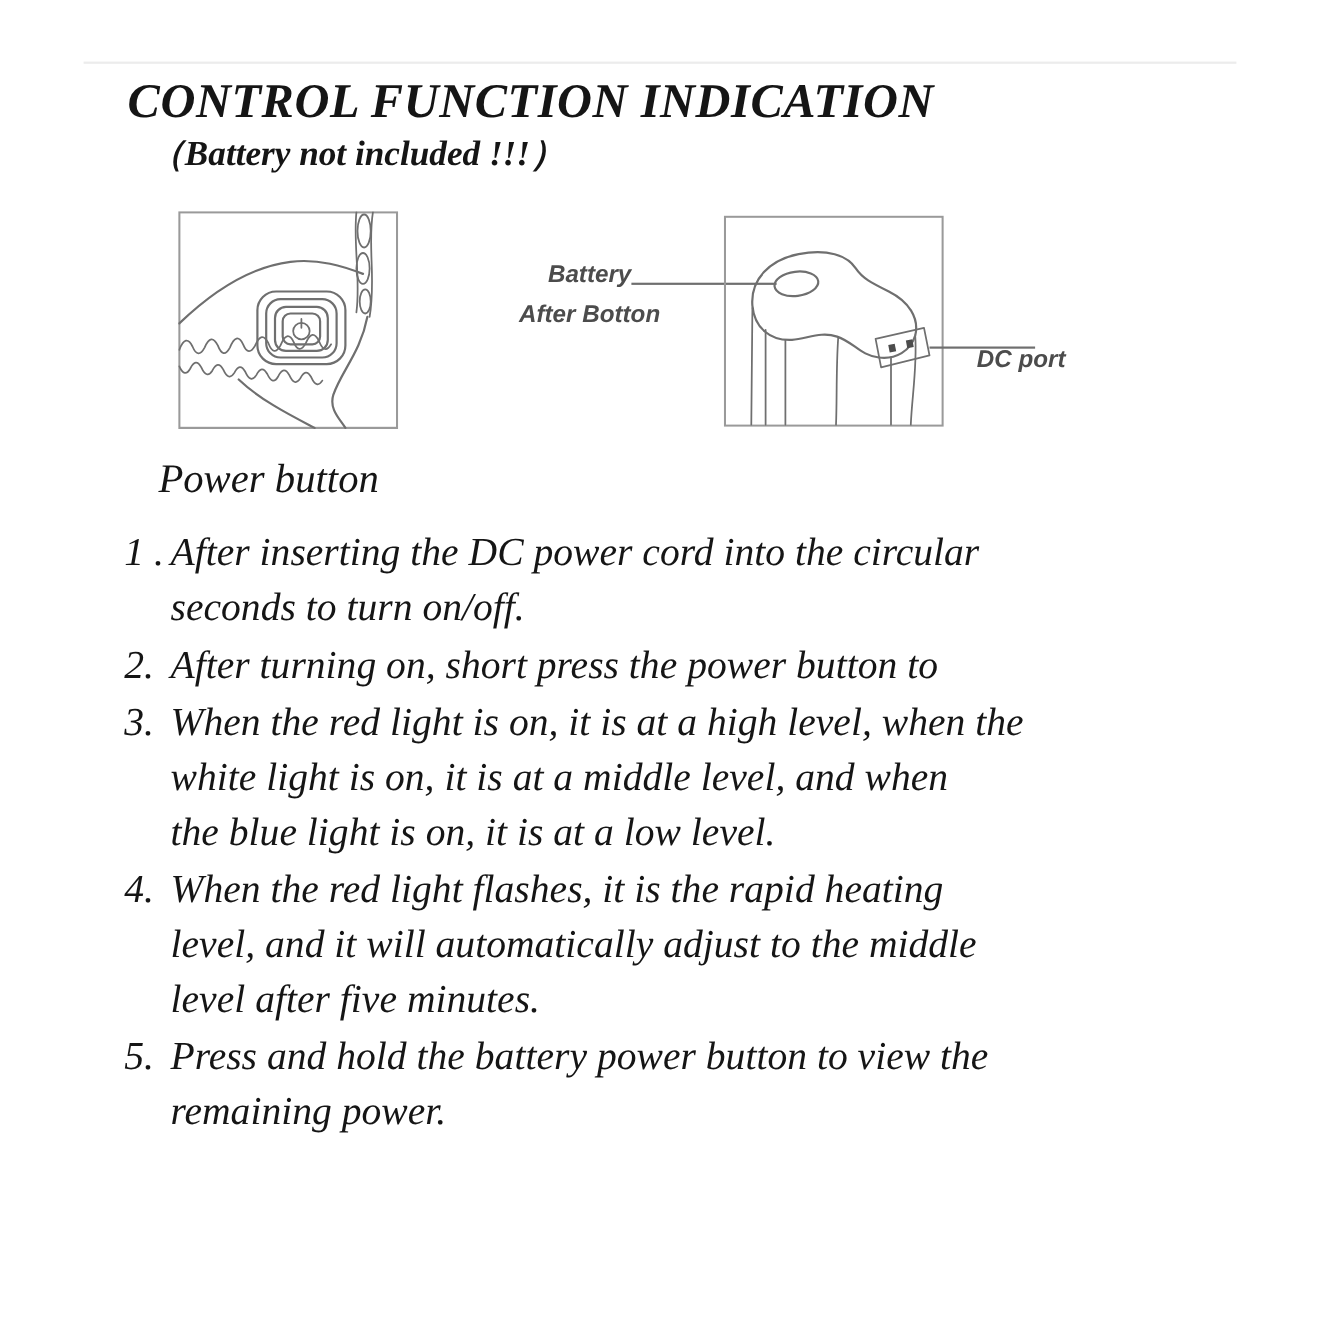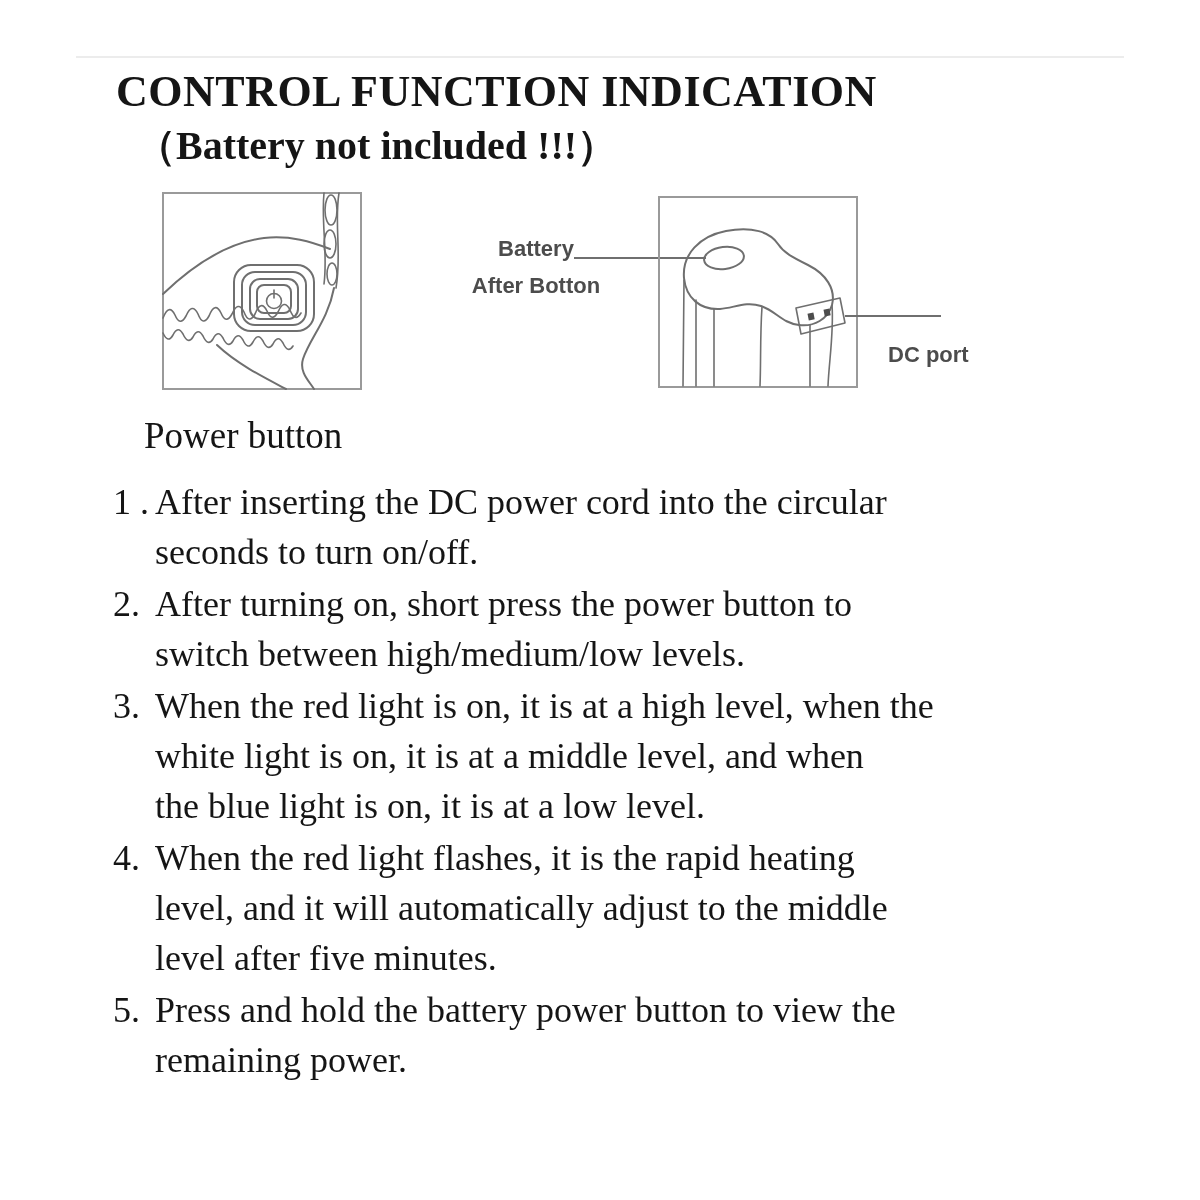--- a/index.html
+++ b/index.html
@@ -12,51 +12,52 @@
   }
   *{margin:0;padding:0;box-sizing:border-box;}
   html,body{background:#fff;}
   .page{
     position:relative;
     width:1176px;height:1200px;
     background:var(--bg);
     font-family:"Liberation Serif", serif;
     color:var(--text-color);
     overflow:hidden;
+    font-style:italic;
   }
   .top-rule{
     position:absolute;left:76px;top:56px;width:1048px;height:2px;
     background:var(--rule-gray);
   }
   .doc-title{
     position:absolute;left:116px;top:66px;
     font-size:44px;font-weight:bold;letter-spacing:0.5px;
     white-space:nowrap;
   }
   .doc-subtitle{
     position:absolute;left:136px;top:118px;
-    font-size:40px;font-weight:bold;
+    font-size:32px;font-weight:bold;
     white-space:nowrap;
   }
   .fig{position:absolute;}
   .fig svg{display:block;}
   .fig-left{left:162px;top:192px;}
   .fig-right{left:658px;top:196px;}
   .stroke{fill:none;stroke:var(--line-gray);stroke-width:2;stroke-linecap:round;stroke-linejoin:round;}
   .stroke-thin{fill:none;stroke:var(--line-gray);stroke-width:1.6;stroke-linecap:round;stroke-linejoin:round;}
   .frame{fill:none;stroke:var(--frame-gray);stroke-width:2;}
   .dot{fill:var(--label-gray);stroke:none;}
   .callout{
     position:absolute;
     font-family:"Liberation Sans", sans-serif;
     font-weight:bold;color:var(--label-gray);
     line-height:37px;font-size:22px;white-space:nowrap;
   }
   .callout.battery{left:408px;top:230px;width:256px;text-align:center;}
-  .callout.dcport{left:888px;top:336px;}
+  .callout.dcport{left:888px;top:308px;}
   .leader{
     position:absolute;height:2px;background:var(--line-gray);
   }
   .leader.battery-leader{left:574px;top:257px;width:132px;}
   .leader.dc-leader{left:845px;top:315px;width:96px;}
   .fig-caption{
     position:absolute;left:144px;top:414px;
     font-size:37px;white-space:nowrap;text-align:center;
   }
   .instructions{
@@ -154,21 +155,20 @@
       <div>
           <div class="line">After inserting the DC power cord into the circular</div>
           <div class="line">seconds to turn on/off.</div>
         </div>
     </div>
 
     <div class="instruction">
       <span class="marker">2.</span>
       <div>
           <div class="line">After turning on, short press the power button to</div>
-          <div class="line">switch between high/medium/low levels.</div>
         </div>
     </div>
 
     <div class="instruction">
       <span class="marker">3.</span>
       <div>
           <div class="line">When the red light is on, it is at a high level, when the</div>
           <div class="line">white light is on, it is at a middle level, and when</div>
           <div class="line">the blue light is on, it is at a low level.</div>
         </div>

